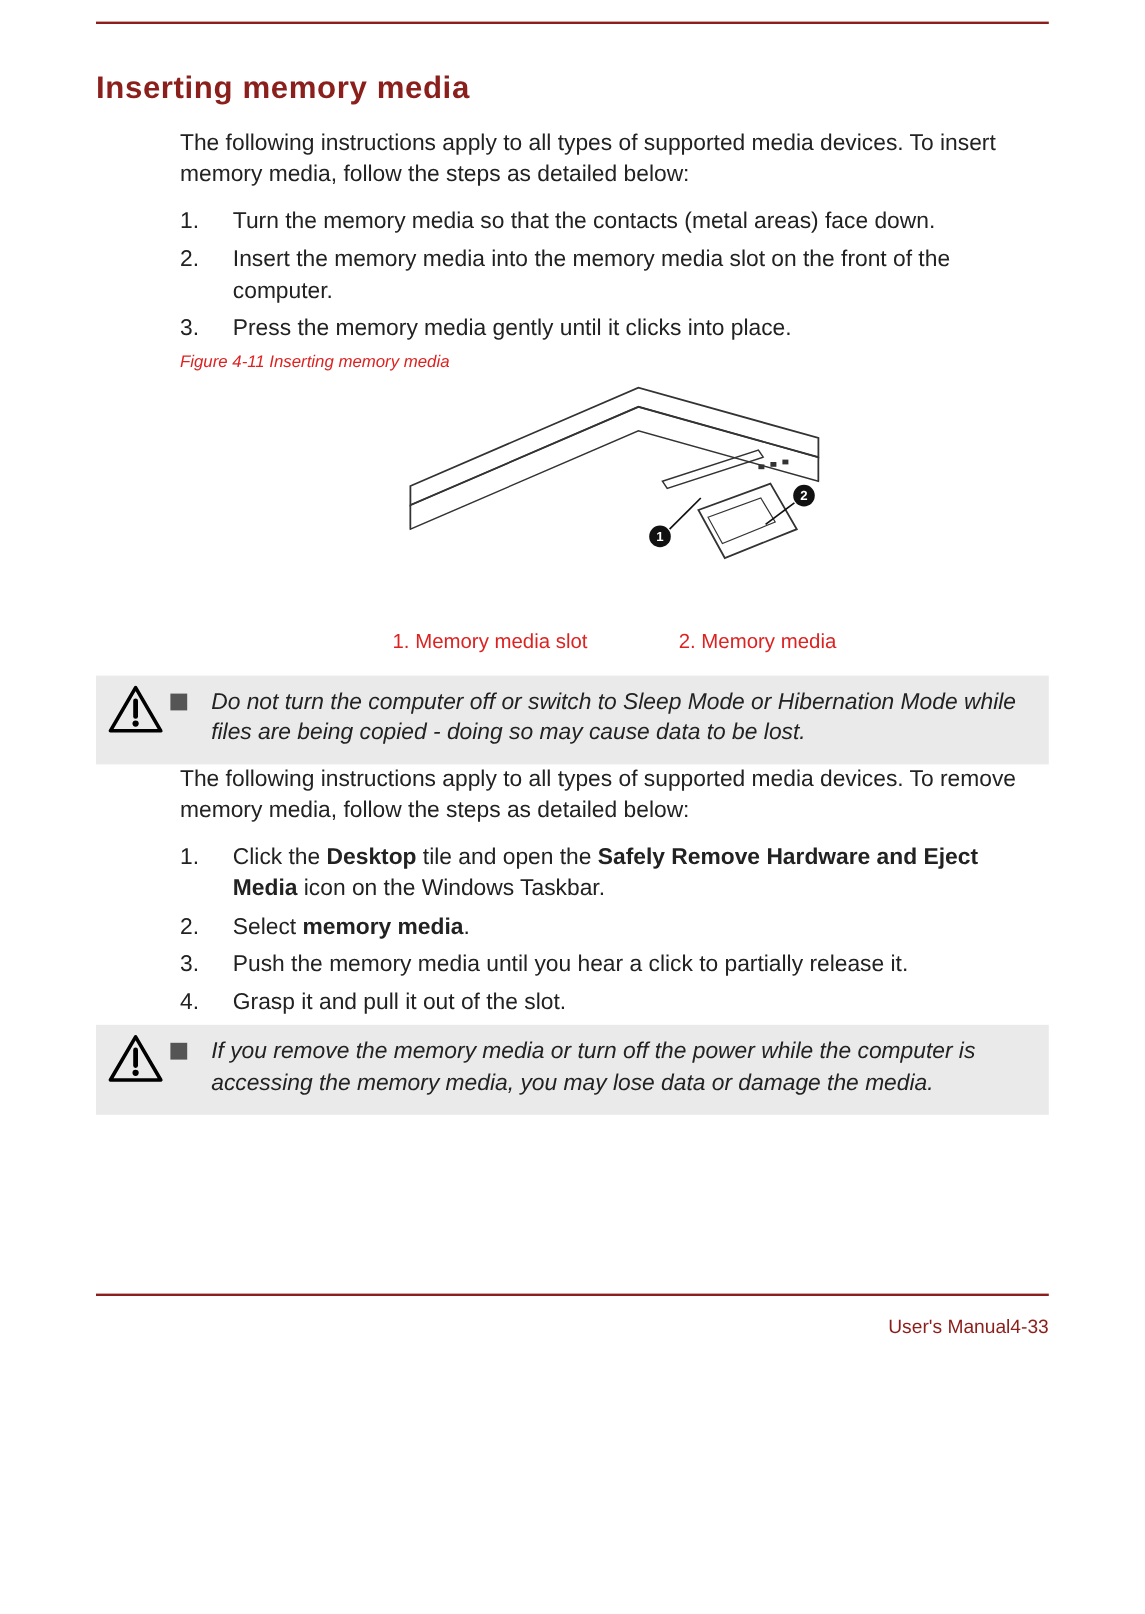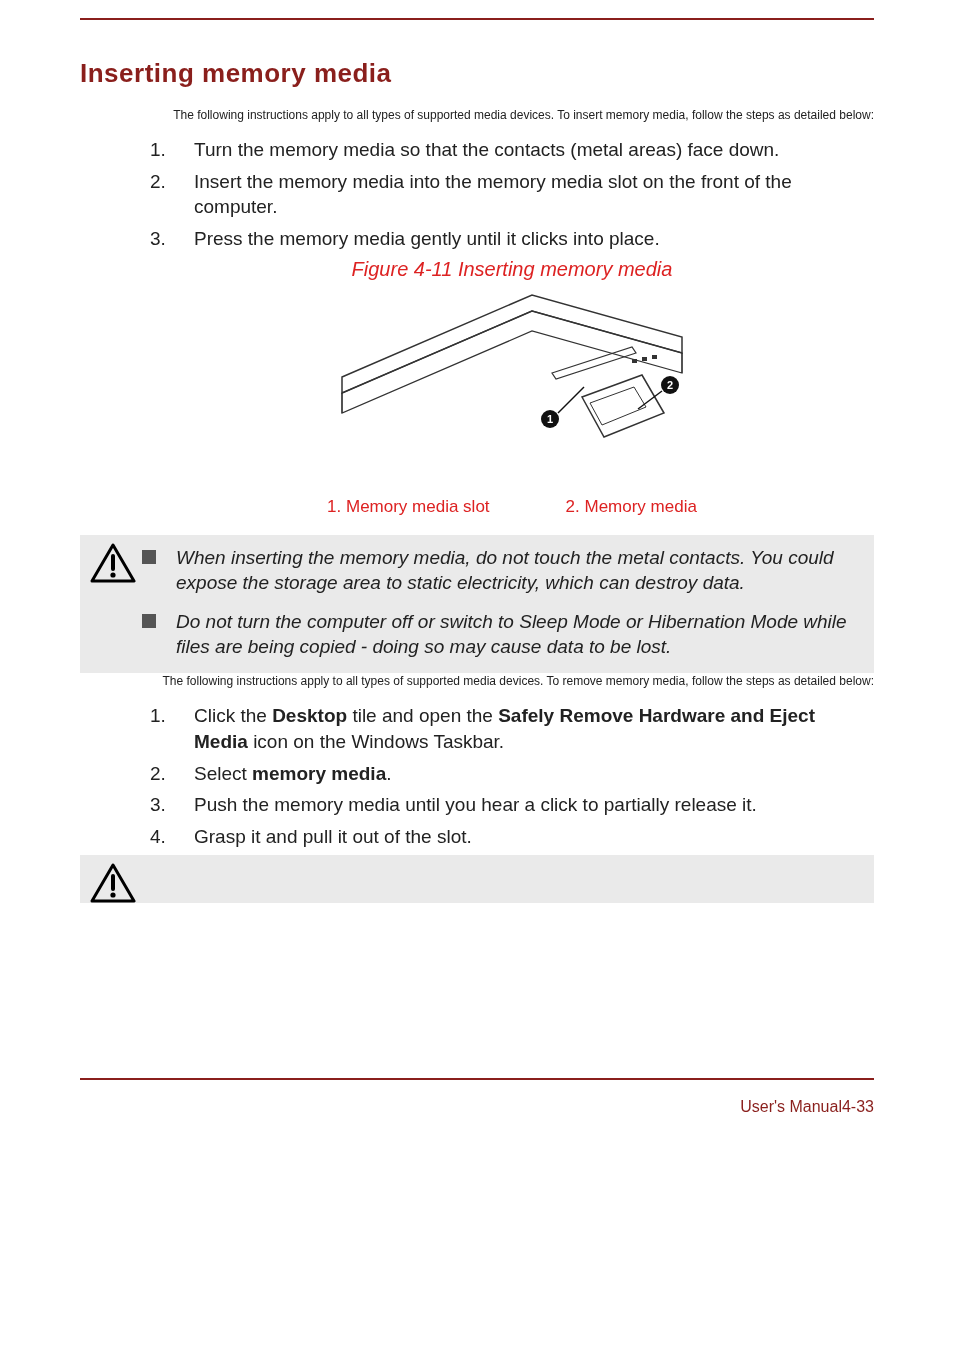--- a/index.html
+++ b/index.html
@@ -4,26 +4,26 @@
 <style>
   * { box-sizing: border-box; margin: 0; padding: 0; }
   html, body { width: 954px; background: #fff; font-family: Arial, Helvetica, sans-serif; color: #222; }
   .page { width: 954px; height: 1154px; padding: 18px 80px 0 80px; position: relative; }
   .top-rule { border-top: 2px solid #8a1f1c; margin-bottom: 38px; }
   .bottom-rule { position: absolute; left: 80px; right: 80px; bottom: 74px; border-top: 2px solid #8a1f1c; }
   .footer { position: absolute; left: 80px; right: 80px; bottom: 38px; display: flex; justify-content: flex-end; color: #8a1f1c; font-size: 16px; }
   h2.section { color: #8a1f1c; font-weight: 800; font-size: 26px; margin: 6px 0 18px 0; letter-spacing: 0.5px; }
   h2.section.second { margin-top: 44px; }
   .body-indent { margin-left: 70px; }
-  p.lead { font-size: 12px; line-height: 1.35; margin-bottom: 14px; text-align: right; }
+  p.lead { font-size: 19px; line-height: 1.35; margin-bottom: 14px; }
   ol.steps { list-style: none; padding: 0; }
   ol.steps li { display: flex; align-items: flex-start; font-size: 19px; line-height: 1.35; margin-bottom: 6px; }
   ol.steps li .num { min-width: 44px; }
   ol.steps li .txt { flex: 1; }
-  .figcap { text-align: center; color: #d22; font-style: italic; font-size: 20px; margin-top: 6px; margin-bottom: 6px; }
+  .figcap { color: #d22; font-style: italic; font-size: 14px; margin-top: 6px; margin-bottom: 6px; }
   .figwrap { text-align: center; margin: 2px 0 10px 0; }
   .figlegend { display: flex; justify-content: center; gap: 76px; color: #d22; font-size: 17px; margin: 6px 0 18px 0; }
   .warnblock { display: flex; align-items: flex-start; background: #eaeaea; padding: 0; }
   .warnblock .iconcol { width: 62px; flex: 0 0 62px; display:flex; justify-content:flex-start; padding-top:8px; padding-left:4px;}
   .warnblock .listcol { flex: 1; padding: 10px 14px 14px 0; }
   ul.warnlist { list-style: none; padding: 0; }
   ul.warnlist li { display: flex; align-items: flex-start; margin-bottom: 14px; }
   ul.warnlist li:last-child { margin-bottom: 0; }
   ul.warnlist .bullet { width: 14px; height: 14px; background: #555; margin-right: 20px; margin-top: 5px; flex: 0 0 14px; }
   ul.warnlist .btxt { flex: 1; font-style: italic; font-size: 19px; line-height: 1.32; }
@@ -96,24 +96,20 @@
       <svg width="46" height="40" viewBox="0 0 46 40">
         <polygon points="23,2 44,38 2,38" fill="none" stroke="#000" stroke-width="3" stroke-linejoin="round"></polygon>
         <line x1="23" y1="13" x2="23" y2="26" stroke="#000" stroke-width="4" stroke-linecap="round"></line>
         <circle cx="23" cy="32" r="2.6" fill="#000"></circle>
       </svg>
     </div>
     <div class="listcol">
       <ul class="warnlist">
         <li>
           <span class="bullet"></span>
-          <span class="btxt">When inserting the memory media, do not touch the metal contacts. You could expose the storage area to static electricity, which can destroy data.</span>
-        </li>
-        <li>
-          <span class="bullet"></span>
           <span class="btxt">Do not turn the computer off or switch to Sleep Mode or Hibernation Mode while files are being copied - doing so may cause data to be lost.</span>
         </li>
       </ul>
     </div>
   </div>
 
 
   <div class="body-indent">
     <p class="lead">The following instructions apply to all types of supported media devices. To remove memory media, follow the steps as detailed below:</p>
 
@@ -144,20 +140,24 @@
   <div class="warnblock" style="margin-top:6px;">
     <div class="iconcol">
       <svg width="46" height="40" viewBox="0 0 46 40">
         <polygon points="23,2 44,38 2,38" fill="none" stroke="#000" stroke-width="3" stroke-linejoin="round"></polygon>
         <line x1="23" y1="13" x2="23" y2="26" stroke="#000" stroke-width="4" stroke-linecap="round"></line>
         <circle cx="23" cy="32" r="2.6" fill="#000"></circle>
       </svg>
     </div>
     <div class="listcol">
       <ul class="warnlist">
+        <li>
+          <span class="bullet"></span>
+          <span class="btxt">If you remove the memory media or turn off the power while the computer is accessing the memory media, you may lose data or damage the media.</span>
+        </li>
       </ul>
     </div>
   </div>
 
   <div class="bottom-rule"></div>
   <div class="footer">
     <span>User's Manual</span>
     <span>4-33</span>
   </div>
 </div>

